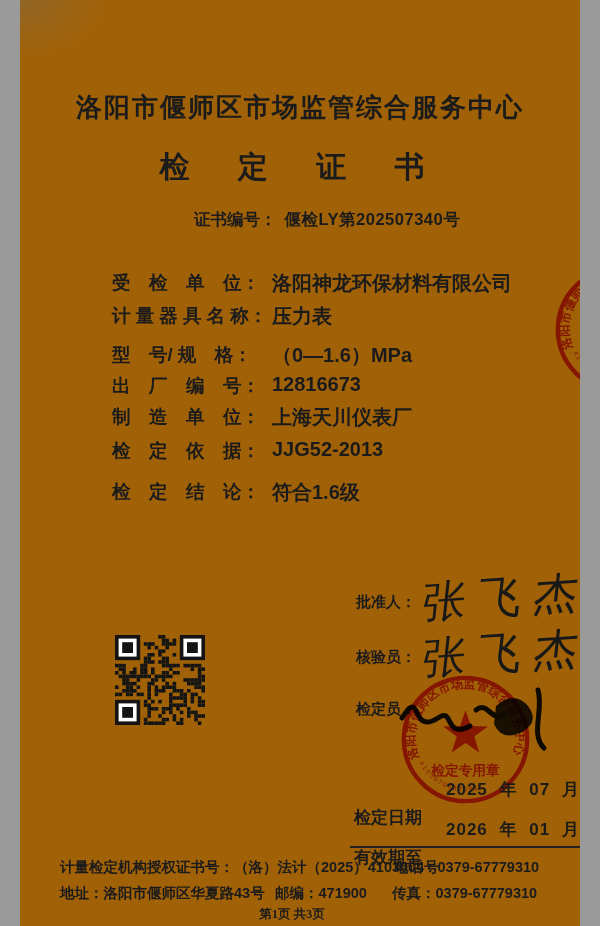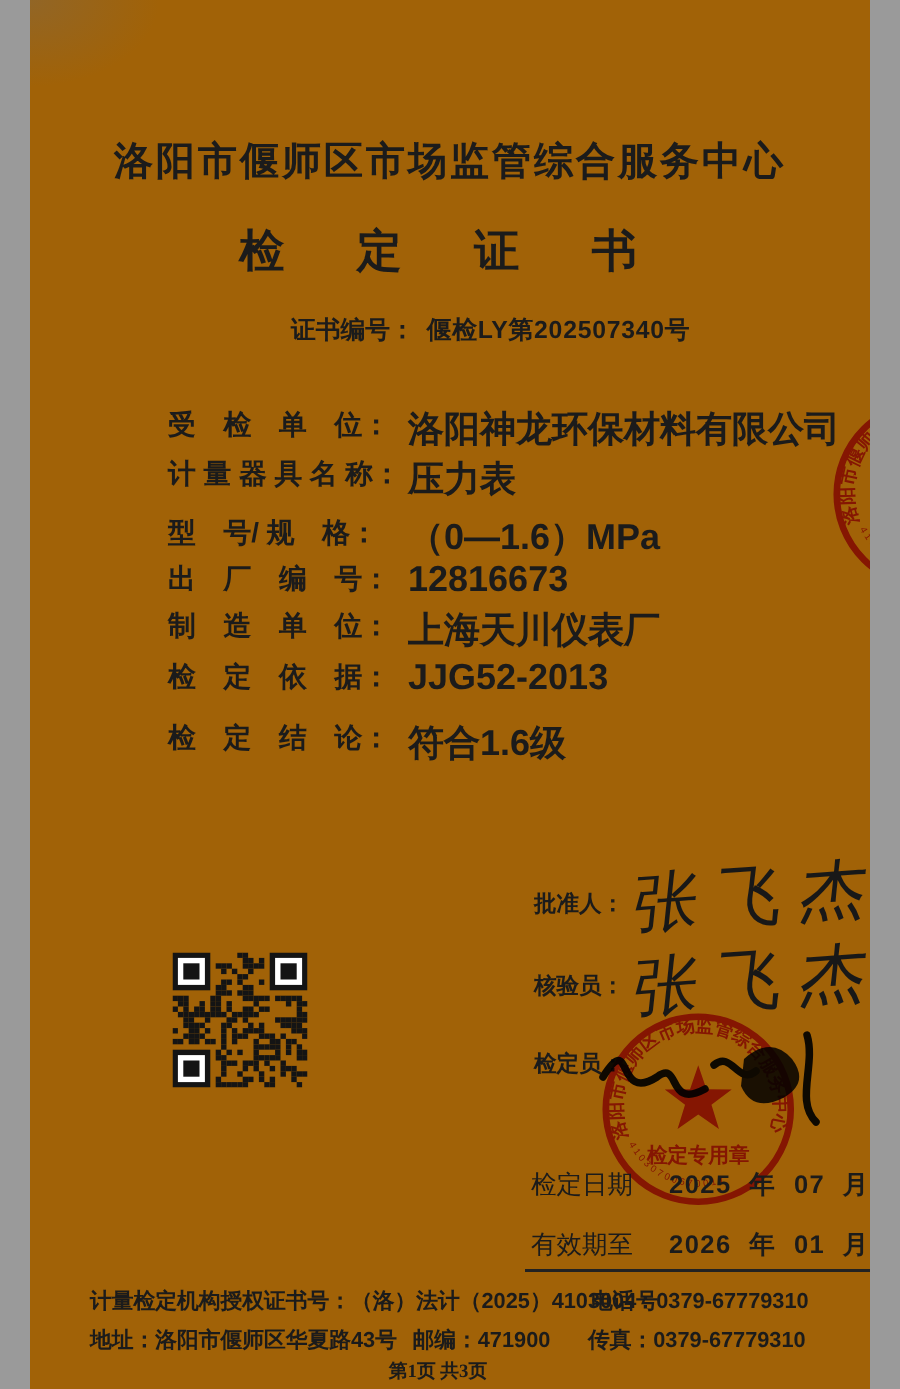--- a/index.html
+++ b/index.html
@@ -13,32 +13,32 @@
   .org-name{position:absolute;top:90px;left:0;width:100%;text-align:center;
     font-size:26px;font-weight:700;letter-spacing:2px;white-space:nowrap;}
   .doc-title{position:absolute;top:147px;left:0;width:100%;text-align:center;
     font-size:30px;font-weight:700;letter-spacing:20px;padding-left:4px;box-sizing:border-box;white-space:nowrap;}
   .cert-row{position:absolute;left:174px;top:209px;display:flex;font-size:16.5px;justify-content:flex-end;}
   .cert-label{font-weight:700;}
   .cert-value{font-weight:600;margin-left:8px;letter-spacing:.5px;}
   .fields{position:absolute;left:92px;top:270px;width:440px;}
   .field-row{position:absolute;left:0;display:flex;white-space:nowrap;}
   .field-label{width:148px;font-weight:700;font-size:18.5px;flex:none;}
-  .field-value{margin-left:12px;font-weight:600;font-size:24px;}
+  .field-value{margin-left:12px;font-weight:600;font-size:20px;}
   .sig-label{position:absolute;left:336px;font-size:15px;font-weight:700;white-space:nowrap;}
   .sig-name{position:absolute;left:402px;font-size:44px;font-weight:400;color:#181818;
     font-family:"DejaVu Serif","Liberation Serif",serif;
     transform:rotate(-4deg) skewX(-10deg);letter-spacing:12px;white-space:nowrap;}
   .qr{position:absolute;left:95px;top:635px;width:90px;height:90px;}
   .stamp{position:absolute;mix-blend-mode:multiply;opacity:.94;}
   .stamp-bottom{left:377px;top:671px;}
   .stamp-top{left:531px;top:261px;}
   .scribble{position:absolute;left:372px;top:676px;mix-blend-mode:multiply;}
   .date-row{position:absolute;left:334px;display:flex;font-size:17px;white-space:nowrap;}
-  .date-label{font-weight:400;}
+  .date-label{font-weight:700;margin-top:28px;}
   .date-value{margin-left:24px;font-weight:600;word-spacing:6px;letter-spacing:1px;}
   .divider{position:absolute;left:330px;top:846px;width:270px;height:2px;background:#222;}
   .footer-line{position:absolute;font-size:14.5px;font-weight:700;white-space:nowrap;}
   .f-license{left:40px;top:858px;}
   .f-phone{left:374px;top:858px;}
   .f-address{left:40px;top:884px;}
   .f-postcode{left:255px;top:884px;}
   .f-fax{left:372px;top:884px;}
   .page-num{position:absolute;left:272px;top:906px;transform:translateX(-50%);
     font-size:12.5px;font-weight:700;white-space:nowrap;font-family:Liberation Serif, serif;}

